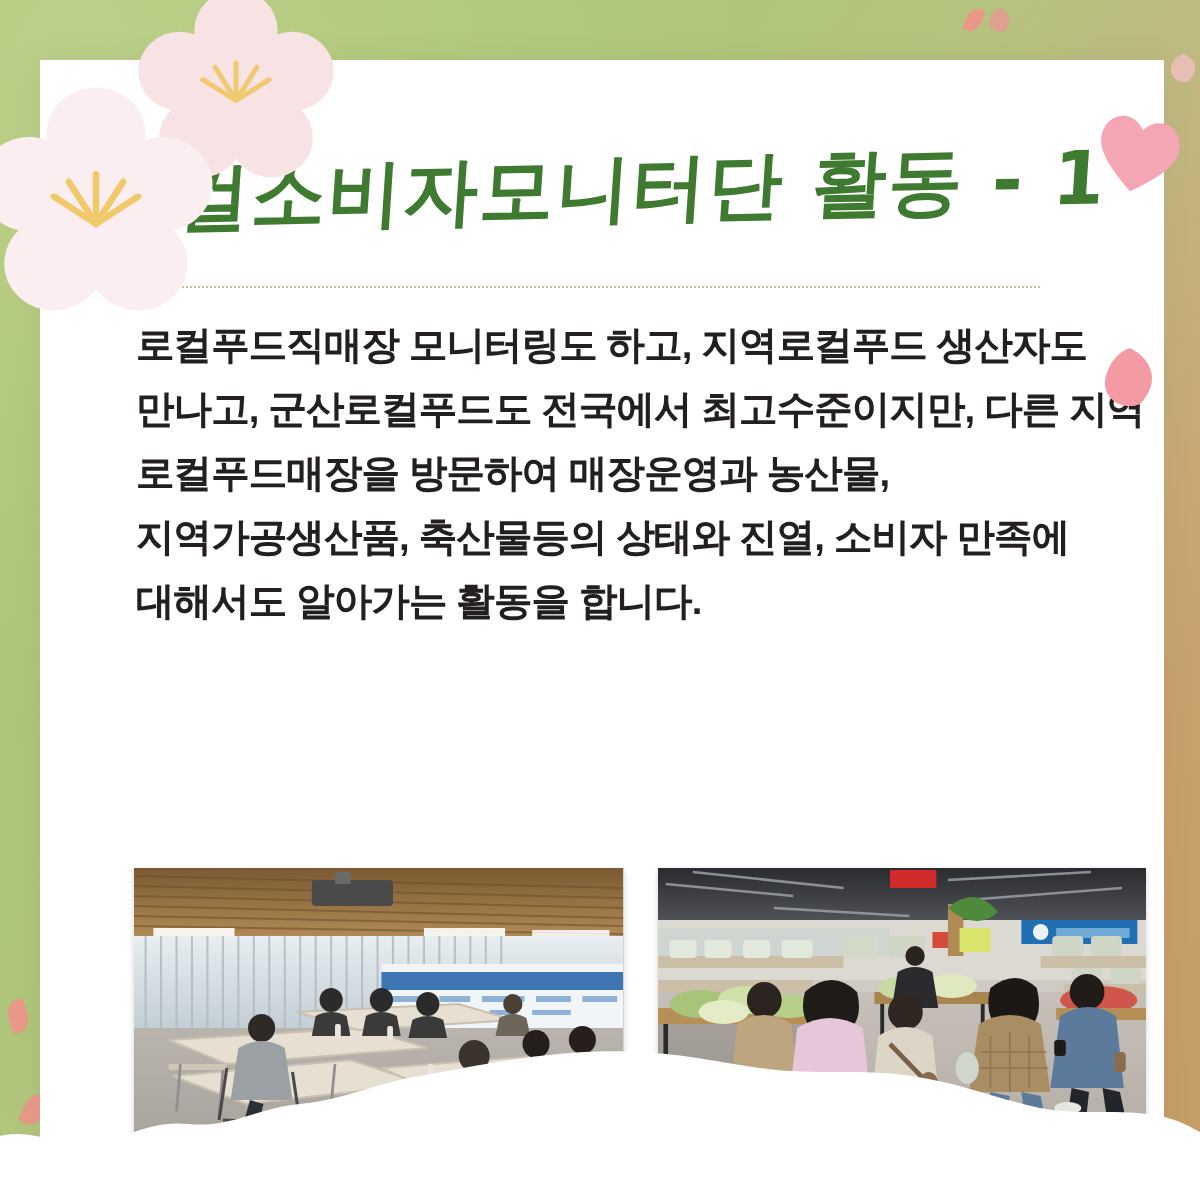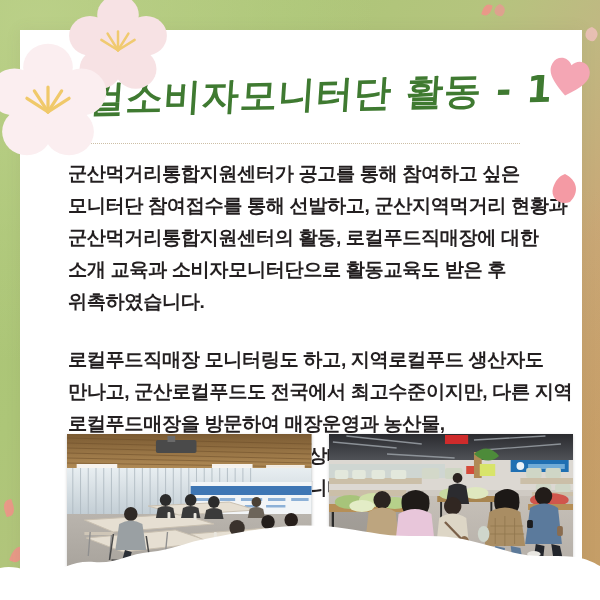--- a/index.html
+++ b/index.html
@@ -115,21 +115,20 @@
     </div>
 
   <div class="paper">
 
     <div class="title-wrap">
       <span class="title">로컬소비자모니터단 활동 - 1</span>
     </div>
     <div class="title-rule"></div>
 
     <div class="body-col">
-      <p class="para">군산먹거리통합지원센터가 공고를 통해 참여하고 싶은 모니터단 참여접수를 통해 선발하고, 군산지역먹거리 현황과 군산먹거리통합지원센터의 활동, 로컬푸드직매장에 대한 소개 교육과 소비자모니터단으로 활동교육도 받은 후 위촉하였습니다.</p>
       <p class="para">로컬푸드직매장 모니터링도 하고, 지역로컬푸드 생산자도 만나고, 군산로컬푸드도 전국에서 최고수준이지만, 다른 지역 로컬푸드매장을 방문하여 매장운영과 농산물, 지역가공생산품, 축산물등의 상태와 진열, 소비자 만족에 대해서도 알아가는 활동을 합니다.</p>
     </div>
 
     <div class="photo-row">
 
       <div class="photo">
         <div class="photo-inner">
           <svg viewBox="0 0 253 139" preserveAspectRatio="none">
             <defs>
               <linearGradient id="ceil" x1="0" y1="0" x2="0" y2="1">

